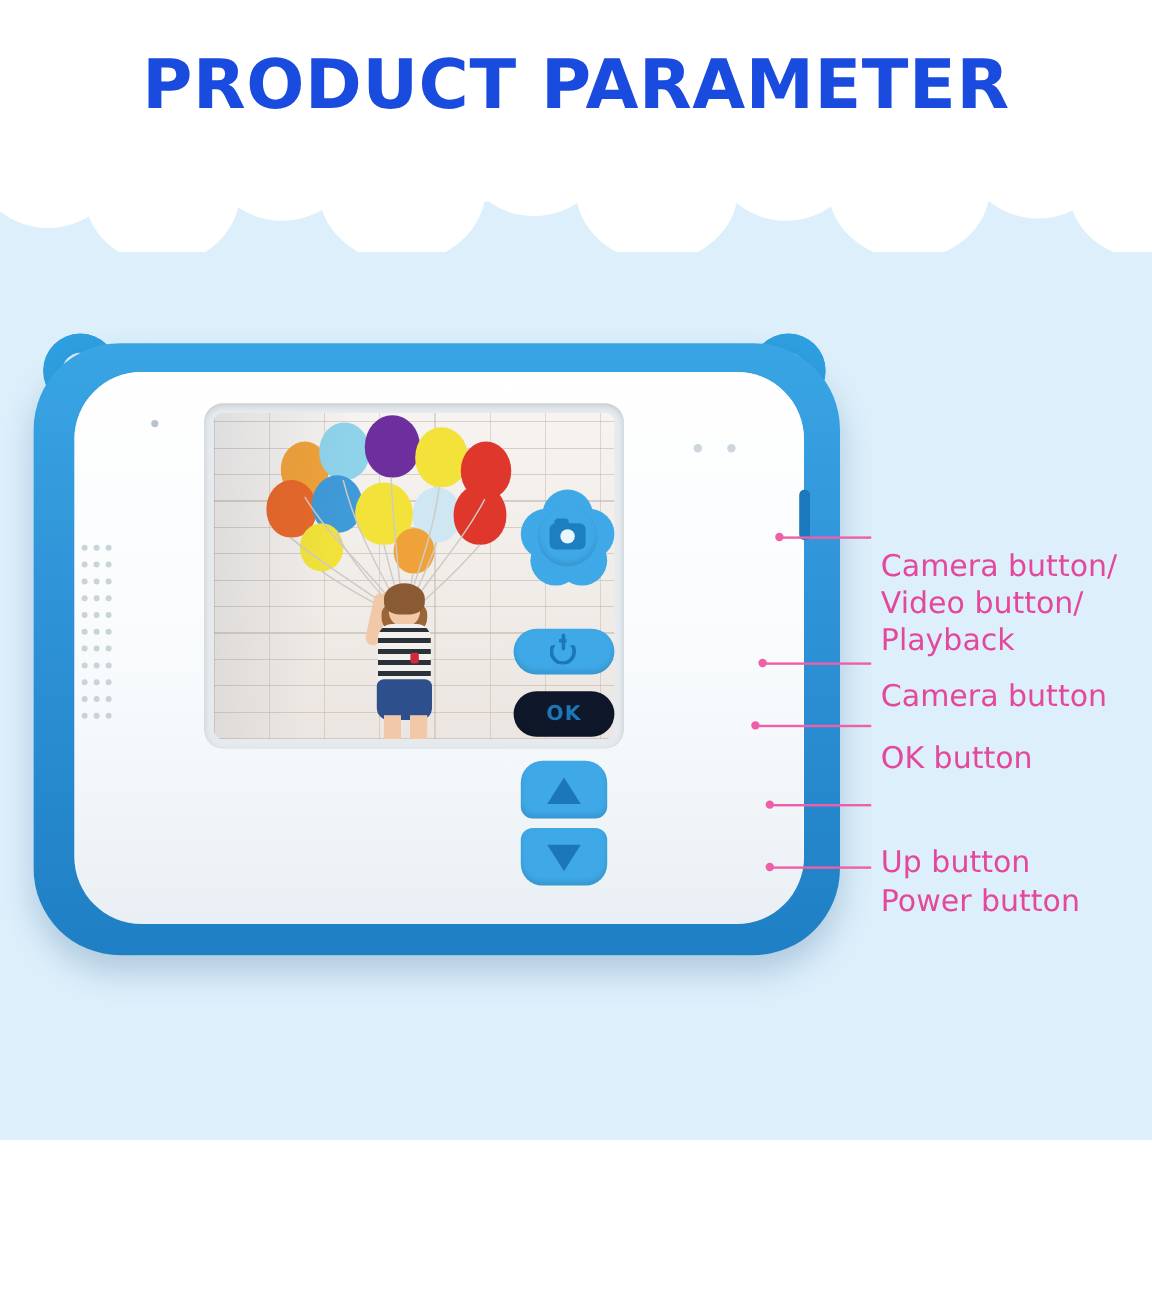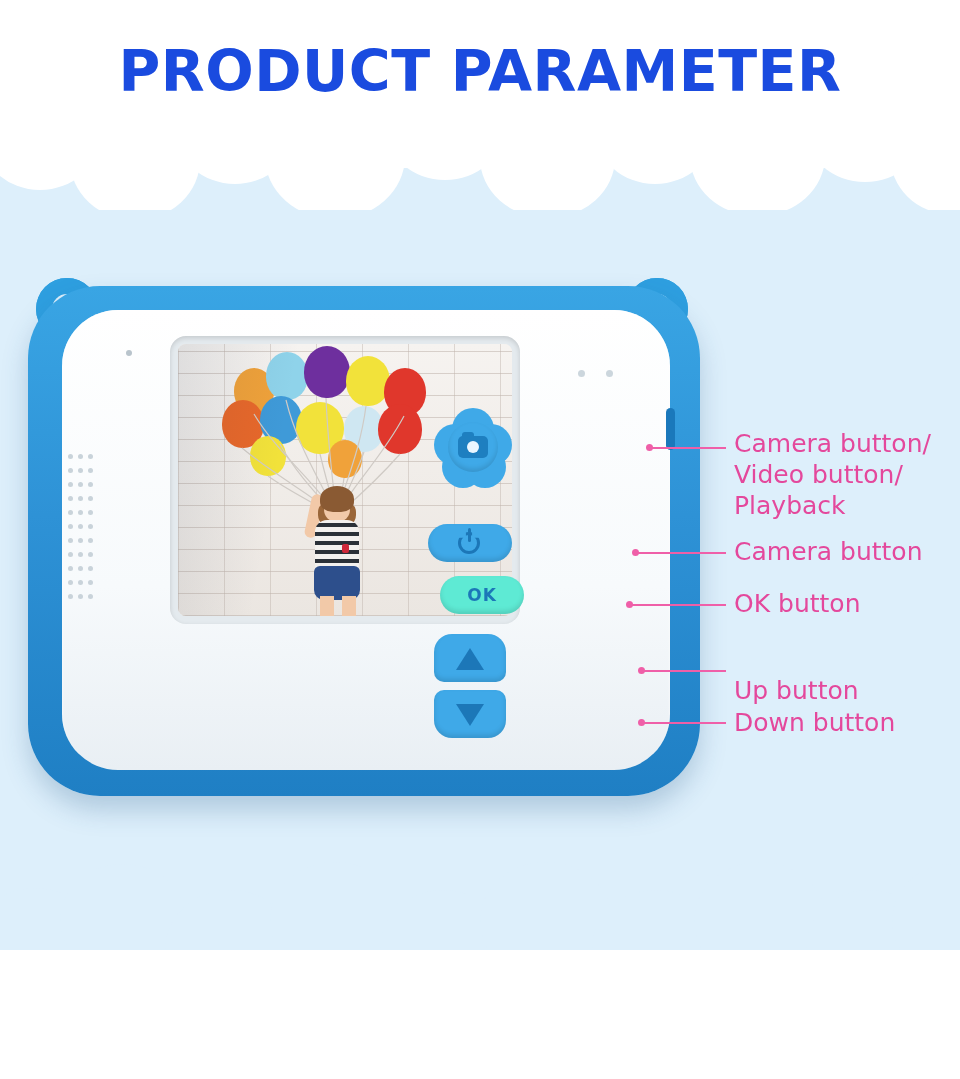--- a/index.html
+++ b/index.html
@@ -308,24 +308,24 @@
   }
   .power .glyph-bar {
     position: absolute;
     left: 40px; top: 4px;
     width: 3px; height: 14px;
     background: #1c77b8;
     border-radius: 2px;
   }
 
   .okbtn {
-    left: 412px; top: 318px;
+    left: 400px; top: 318px;
     width: 84px; height: 38px;
     border-radius: 19px;
-    background: #5eead4;
+    background: #0f172a;
     box-shadow: inset 0 -3px 5px rgba(0,0,0,0.12);
     color: #1c77b8;
     font-weight: bold;
     font-size: 17px;
     text-align: center;
     line-height: 38px;
     letter-spacing: 1px;
     font-family: "DejaVu Sans", sans-serif;
   }
 
@@ -358,20 +358,21 @@
     border-radius: 50%;
     background: #ef5fa8;
   }
   .label {
     position: absolute;
     color: #e4489c;
     font-size: 25px;
     font-family: "DejaVu Sans", sans-serif;
     white-space: pre;
     line-height: 31px;
+    margin-top: 28px;
   }
 </style>
 </head>
 <body>
 
 <div class="title">PRODUCT PARAMETER</div>
 
 <div class="cloud-band"></div>
 
 <div class="cloud-scallops top">
@@ -547,13 +548,13 @@
 
 <div class="callout-dot" style="left:638px; top:719px;"></div>
 <div class="callout-line" style="left:642px; top:722px; width:84px;"></div>
 
 <div class="label" style="left:734px; top:428px;">Camera button/
 Video button/
 Playback</div>
 <div class="label" style="left:734px; top:536px;">Camera button</div>
 <div class="label" style="left:734px; top:588px;">OK button</div>
 <div class="label" style="left:734px; top:675px;">Up button</div>
-<div class="label" style="left:734px; top:707px;">Down button</div>
+<div class="label" style="left:734px; top:707px;">Power button</div>
 
 </body></html>

